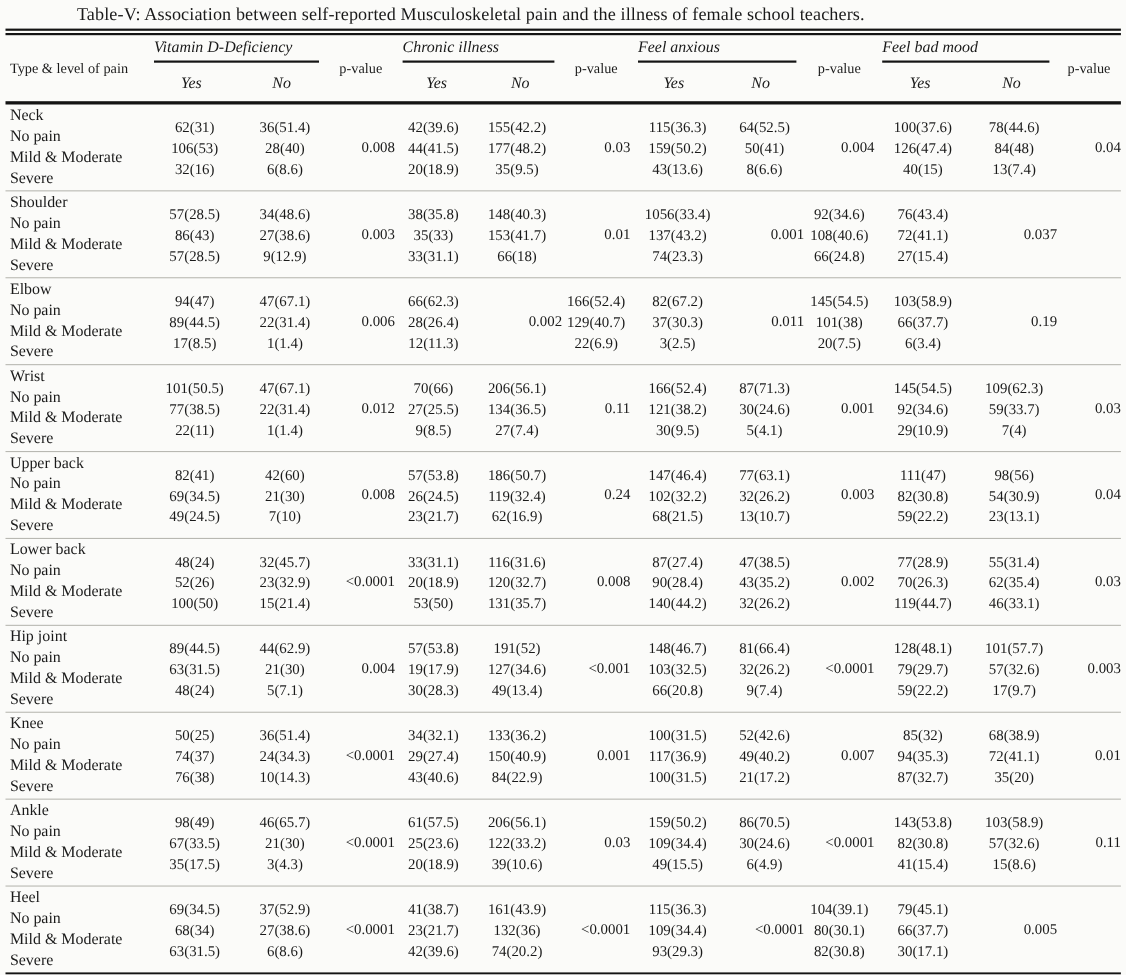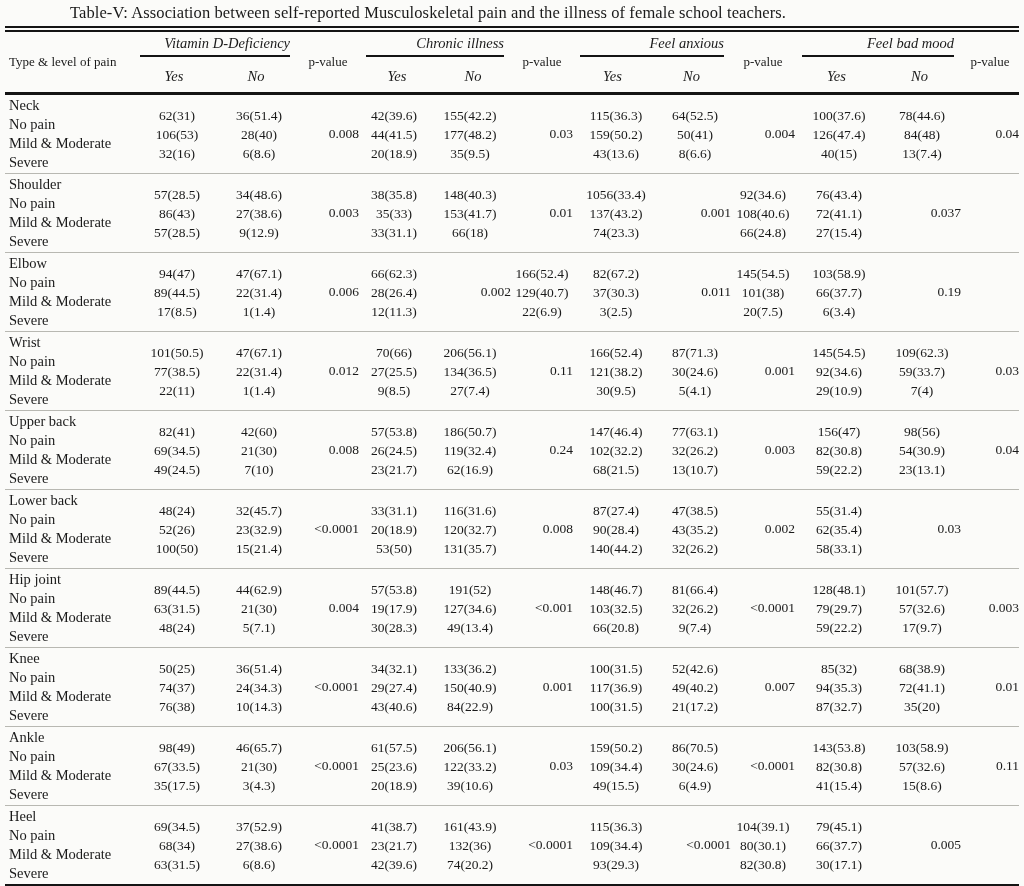--- a/index.html
+++ b/index.html
@@ -21,21 +21,21 @@
   .rule{width:1014px}
   .rule-double{height:6px;border-top:2px solid var(--rule);border-bottom:2px solid var(--rule)}
   .rule-thick{height:3px;background:var(--rule)}
   
   .header{height:60px;align-items:stretch}
   .hcell{font-size:13px;align-self:center}
   .type-col{padding-left:4px;text-align:left}
   .pcol{text-align:center}
   .group{display:flex;flex-direction:column;justify-content:space-between;padding-top:3px}
   .gname{
-    font-style:italic;font-size:14.5px;text-align:right;
+    font-style:italic;font-size:14.5px;text-align:left;
     padding:0 0 3px;margin:0 7px;border-bottom:2px solid var(--rule);white-space:nowrap;
   }
   .yn{display:flex;padding:5px 0 7px}
   .yn span{flex:1;text-align:center;font-style:italic;font-size:14.5px}
   
   .section{align-items:center;padding:1px 0}
   .section + .section{border-top:1px solid var(--sep)}
   .left-cell{align-self:stretch;padding-left:4px;font-size:14.5px;line-height:19px}
   .pain-name{}
   .lvl{white-space:nowrap}
@@ -325,21 +325,21 @@
           <div class="val">102(32.2)</div>
           <div class="val">68(21.5)</div>
         </div>
         <div class="val-cell">
           <div class="val">77(63.1)</div>
           <div class="val">32(26.2)</div>
           <div class="val">13(10.7)</div>
         </div>
         <div class="p-cell">0.003</div>
         <div class="val-cell">
-          <div class="val">156(47)</div>
+          <div class="val">111(47)</div>
           <div class="val">82(30.8)</div>
           <div class="val">59(22.2)</div>
         </div>
         <div class="val-cell">
           <div class="val">98(56)</div>
           <div class="val">54(30.9)</div>
           <div class="val">23(13.1)</div>
         </div>
         <div class="p-cell">0.04</div>
       </div>
@@ -377,23 +377,28 @@
           <div class="val">90(28.4)</div>
           <div class="val">140(44.2)</div>
         </div>
         <div class="val-cell">
           <div class="val">47(38.5)</div>
           <div class="val">43(35.2)</div>
           <div class="val">32(26.2)</div>
         </div>
         <div class="p-cell">0.002</div>
         <div class="val-cell">
+          <div class="val">77(28.9)</div>
+          <div class="val">70(26.3)</div>
+          <div class="val">119(44.7)</div>
+        </div>
+        <div class="val-cell">
           <div class="val">55(31.4)</div>
           <div class="val">62(35.4)</div>
-          <div class="val">58(33.1)</div>
+          <div class="val">46(33.1)</div>
         </div>
         <div class="p-cell">0.03</div>
       </div>
       <div class="section grid13">
         <div class="left-cell">
           <div class="pain-name">Hip joint</div>
           <div class="lvl">No pain</div>
           <div class="lvl">Mild &amp; Moderate</div>
           <div class="lvl">Severe</div>
         </div>

